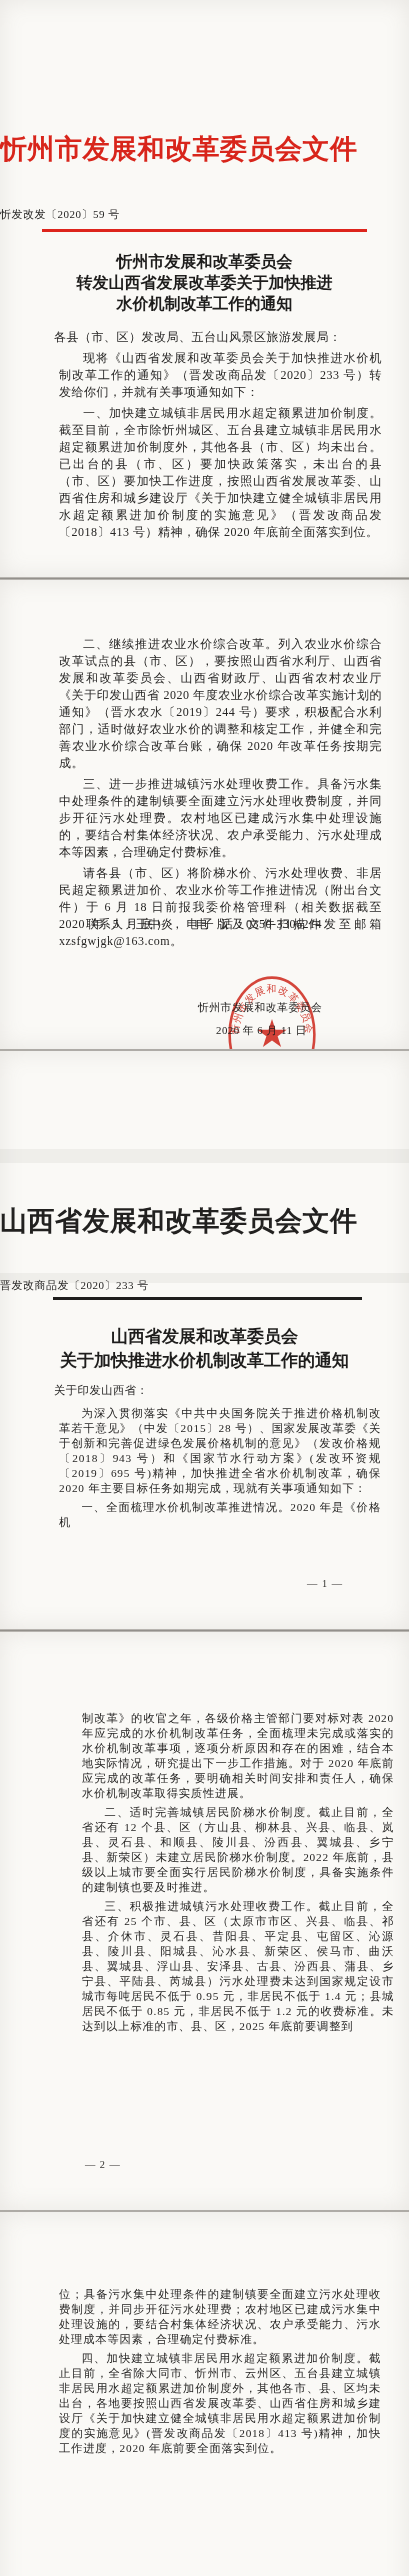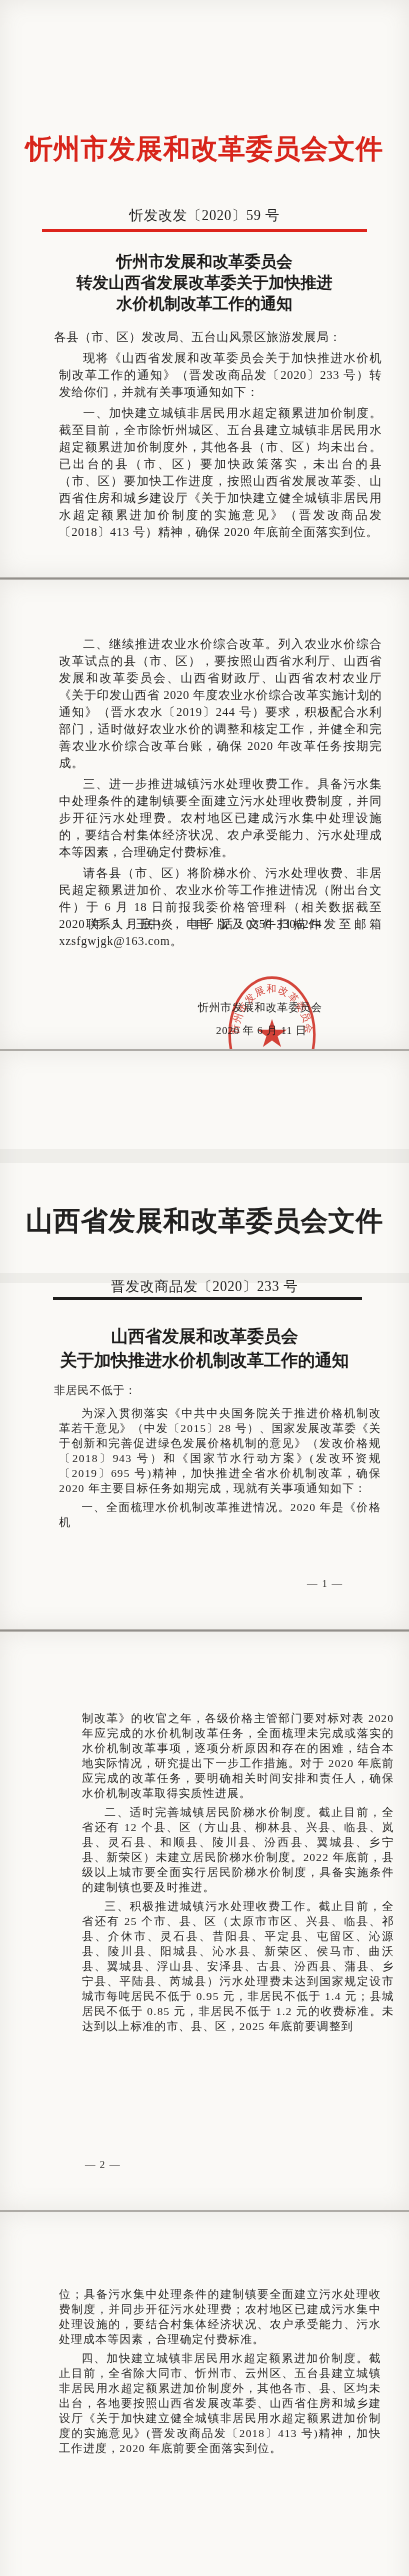--- a/index.html
+++ b/index.html
@@ -1,25 +1,25 @@
 <!DOCTYPE html>
 <html style="font-size:8.2px"><head>
 <meta charset="utf-8">
 <style>
   html,body{margin:0;padding:0;background:#8f8c87;}
   #canvas{position:relative;width:409px;margin:0 auto;background:#faf9f5;
           font-family:"Liberation Serif","DejaVu Serif",serif;color:#262524;}
   .page{position:relative;width:409px;background:#faf9f6;overflow:hidden;
         box-shadow:inset 0 0 23px rgba(120,115,105,.14);}
   .seam{height:2.6px;width:409px;background:linear-gradient(to bottom,#c9c6c1,#93908b,#c9c6c1);}
-  .banner{position:absolute;left:0;width:100%;text-align:center;font-weight:bold;
+  .banner{position:absolute;left:0;width:100%;font-weight:bold;
           font-size:27px;letter-spacing:0.5px;white-space:nowrap;}
   .banner.red{color:#d8251b;}
   .banner.black{color:#222120;}
-  .docnum{position:absolute;left:0;width:100%;text-align:center;font-size:14px;letter-spacing:0.5px;}
+  .docnum{position:absolute;left:0;width:100%;font-size:11px;letter-spacing:0.5px;}
   .rule{position:absolute;height:2.6px;}
   .rule.red{background:#dd241c;}
   .rule.black{background:#1f1e1d;}
   .doctitle{position:absolute;left:0;width:100%;text-align:center;font-weight:bold;color:#1e1d1c;}
   .doctitle.d1{font-size:16px;line-height:21px;}
   .doctitle.d2{font-size:17px;line-height:24px;}
   .recipient{position:absolute;font-size:12px;letter-spacing:0.5px;white-space:nowrap;}
   .bodytext{position:absolute;text-align:justify;}
   .bodytext p{margin:4px;}
   .bodytext p.ind{text-indent:2em;}
@@ -87,21 +87,21 @@
   <section class="page" style="height:578px">
     <div class="artifact" style="top:98px;left:0;width:409px;height:13.4px"></div>
     <div class="artifact" style="top:222px;left:0;width:409px;height:10.3px"></div>
     <div class="banner black" style="top:152px">山西省发展和改革委员会文件</div>
     <div class="docnum" style="top:227px">晋发改商品发〔2020〕233 号</div>
     <div class="rule black" style="top:246px;left:53px;width:309px"></div>
     <div class="doctitle d2" style="top:274px">
       <div>山西省发展和改革委员会</div>
       <div>关于加快推进水价机制改革工作的通知</div>
     </div>
-    <div class="recipient" style="top:332px;left:54px;font-size:11.3px">非居民不低于：</div>
+    <div class="recipient" style="top:332px;left:54px;font-size:11.3px">关于印发山西省：</div>
     <div class="bodytext d2body" style="top:351px;left:55px;width:330px">
       <p class="ind">为深入贯彻落实《中共中央国务院关于推进价格机制改革若干意见》（中发〔2015〕28 号）、国家发展改革委《关于创新和完善促进绿色发展价格机制的意见》（发改价格规〔2018〕943 号）和《国家节水行动方案》(发改环资规〔2019〕695 号)精神，加快推进全省水价机制改革，确保 2020 年主要目标任务如期完成，现就有关事项通知如下：</p>
       <p class="ind">一、全面梳理水价机制改革推进情况。2020 年是《价格机</p>
     </div>
     <div class="pagenum" style="top:527px;right:66px">— 1 —</div>
   </section>
   <div class="seam"></div>
 
   <section class="page" style="height:578px">
     <div class="bodytext d2body" style="top:75px;left:78px;width:320px">

